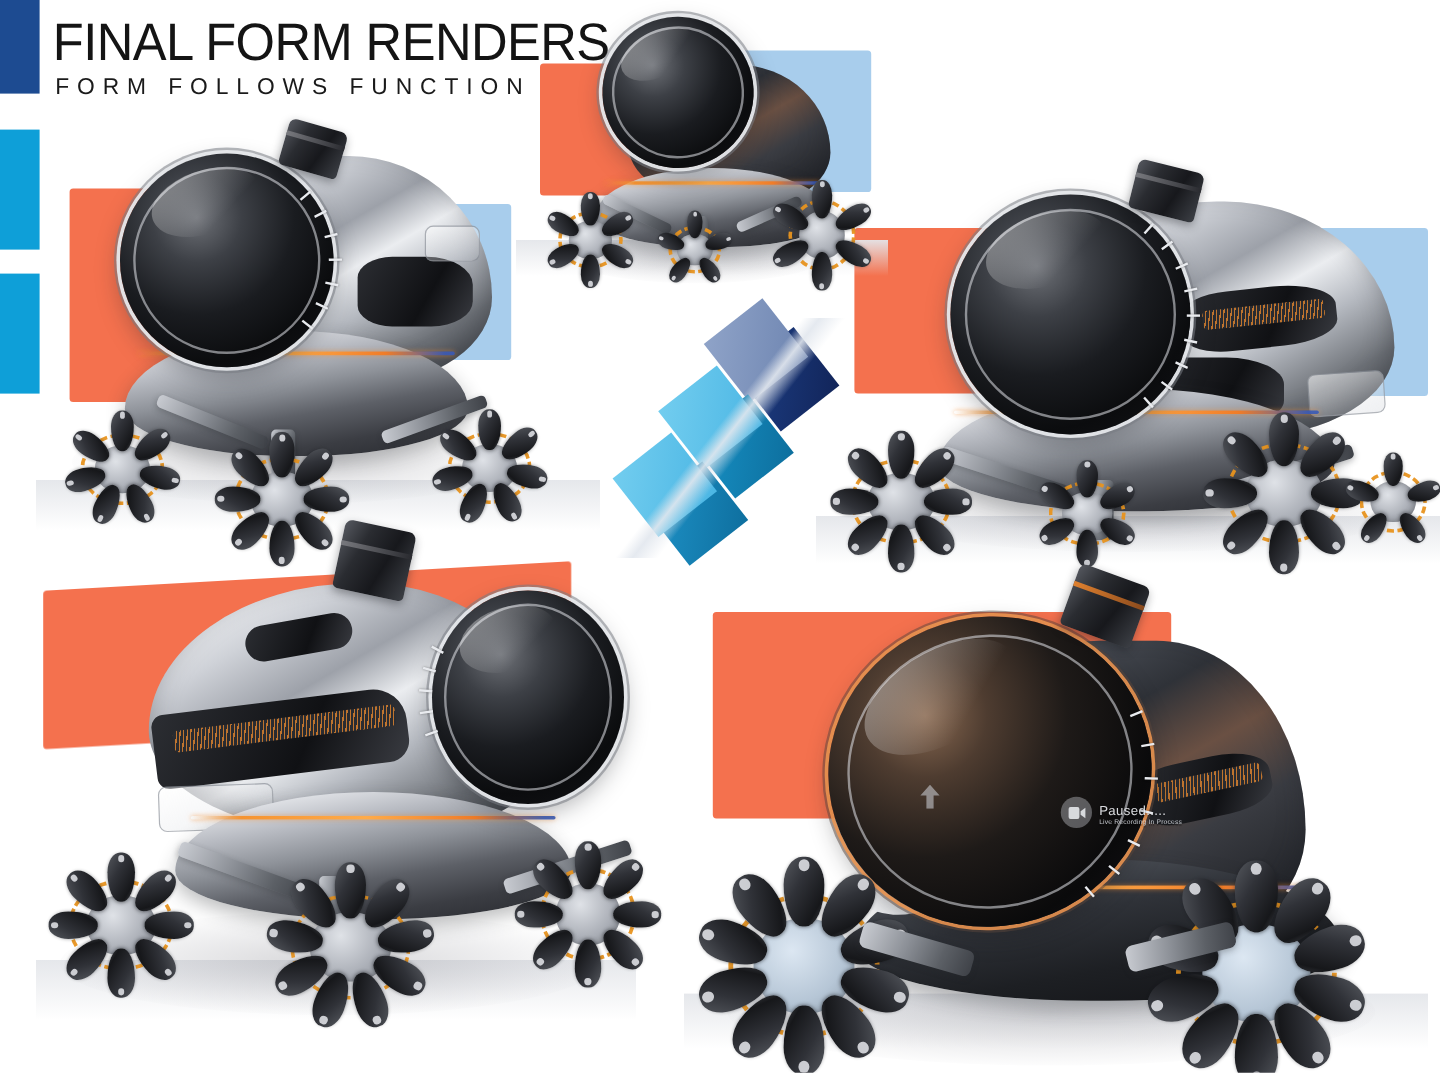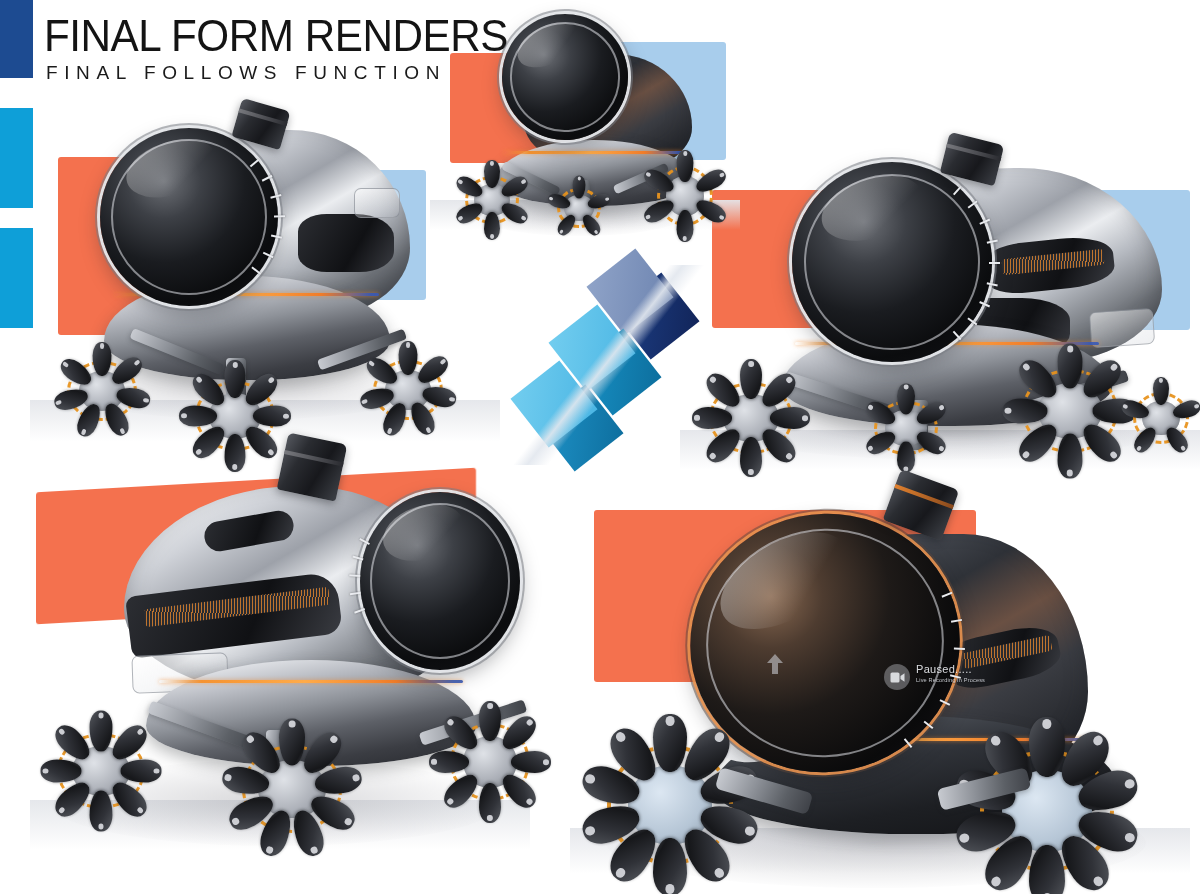--- a/index.html
+++ b/index.html
@@ -223,21 +223,21 @@
   #logo .sq.s3 { left:8px;  top:118px;background:linear-gradient(135deg,#72cdef,#4bb6e4); }
   #logo .sq.s3b{ left:34px; top:142px;background:linear-gradient(135deg,#1f93c8,#0e6f9f); }
   #logo .sheen {
     position:absolute; left:-10px; top:10px; width:200px; height:200px;
     background:linear-gradient(128deg, rgba(255,255,255,0) 46%, rgba(226,231,238,.9) 50%, rgba(255,255,255,0) 56%);
   }
 
   
   #hud {
     position:absolute; left:884px; top:664px;
-    display:flex; align-items:flex-start; gap:6px;
+    display:flex; align-items:flex-end; gap:6px;
     opacity:.92;
   }
   #hud .cam-circle {
     width:26px; height:26px; border-radius:50%;
     background:rgba(215,218,224,0.40);
     display:flex; align-items:center; justify-content:center;
     flex:none;
   }
   #hud .cam-circle svg { display:block; }
   #hud .hud-text { line-height:1.05; }
@@ -262,21 +262,21 @@
 <body>
 
 <div id="board">
 
   <div class="accent-bar" id="bar-navy"></div>
   <div class="accent-bar" id="bar-cyan1"></div>
   <div class="accent-bar" id="bar-cyan2"></div>
 
   <div id="title-block">
     <div id="main-title">FINAL FORM RENDERS</div>
-    <div id="sub-title">FINAL FOLLOWS FUNCTION</div>
+    <div id="sub-title">FORM FOLLOWS FUNCTION</div>
   </div>
 
 
   <div class="plate orange soft" style="left:58px;  top:157px; width:236px; height:178px;"></div>
   <div class="plate skyblue soft" style="left:236px; top:170px; width:190px; height:130px;"></div>
 
   <div class="plate orange soft" style="left:450px; top:53px;  width:160px; height:110px;"></div>
   <div class="plate skyblue soft" style="left:604px; top:42px;  width:122px; height:118px;"></div>
 
   <div class="plate orange soft" style="left:712px; top:190px; width:180px; height:138px;"></div>

